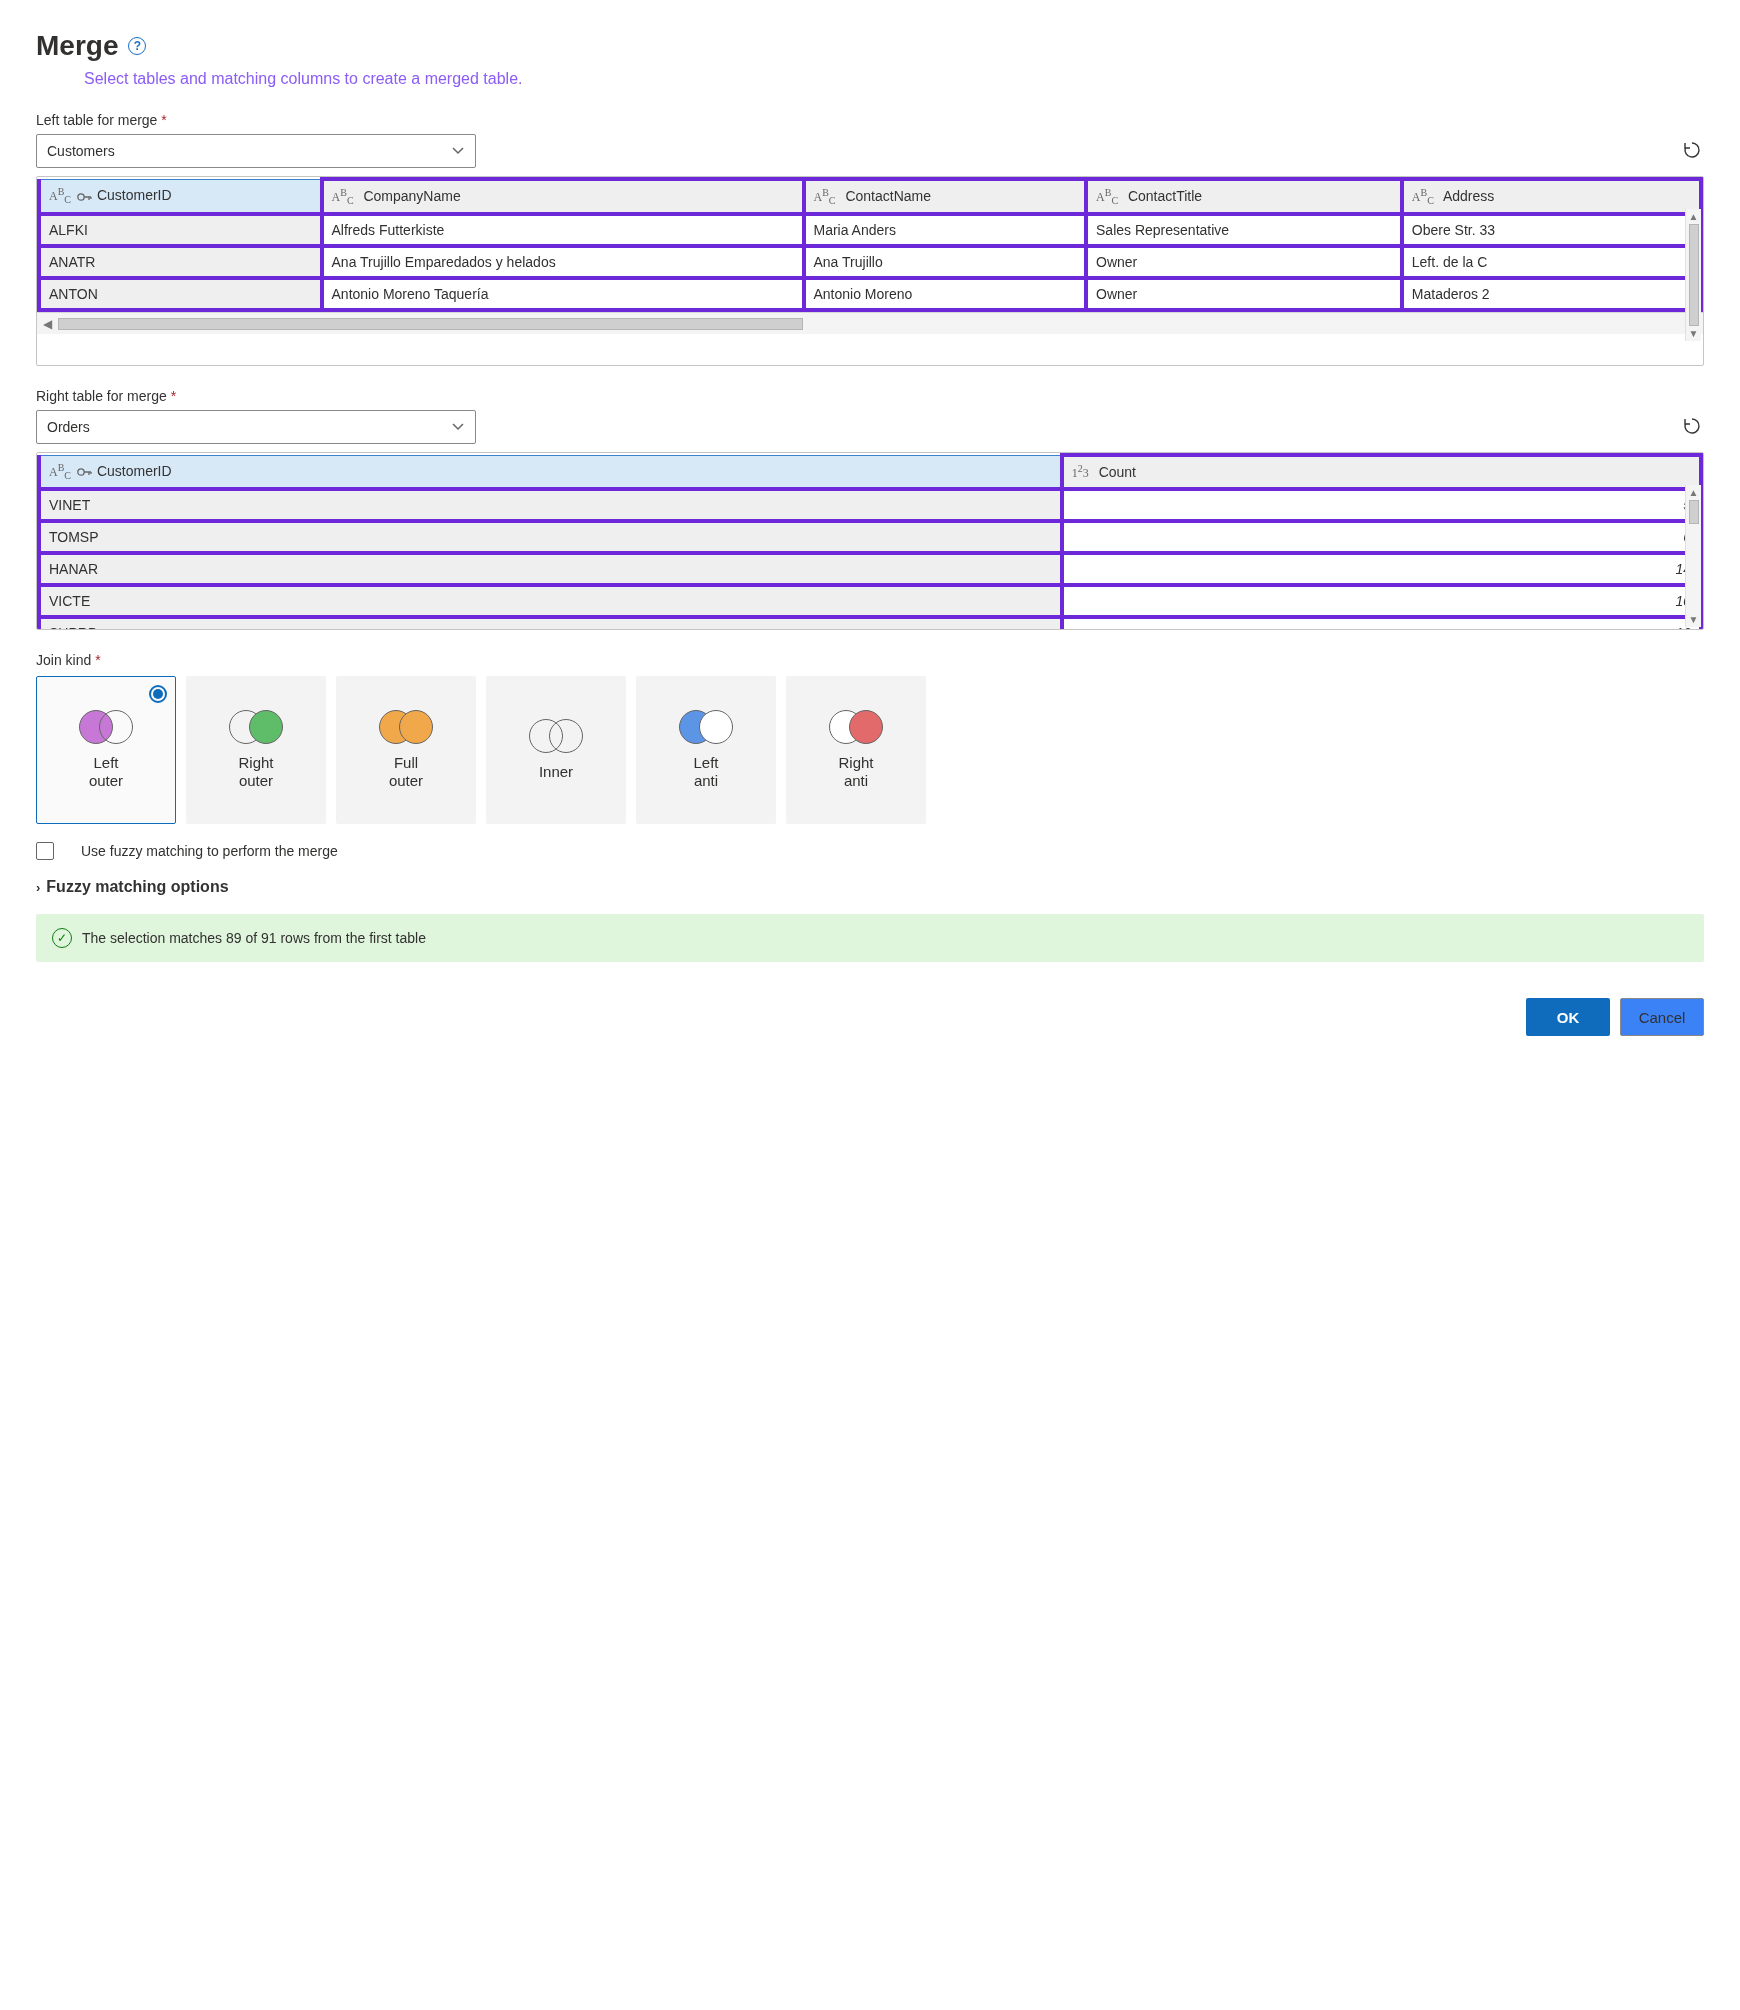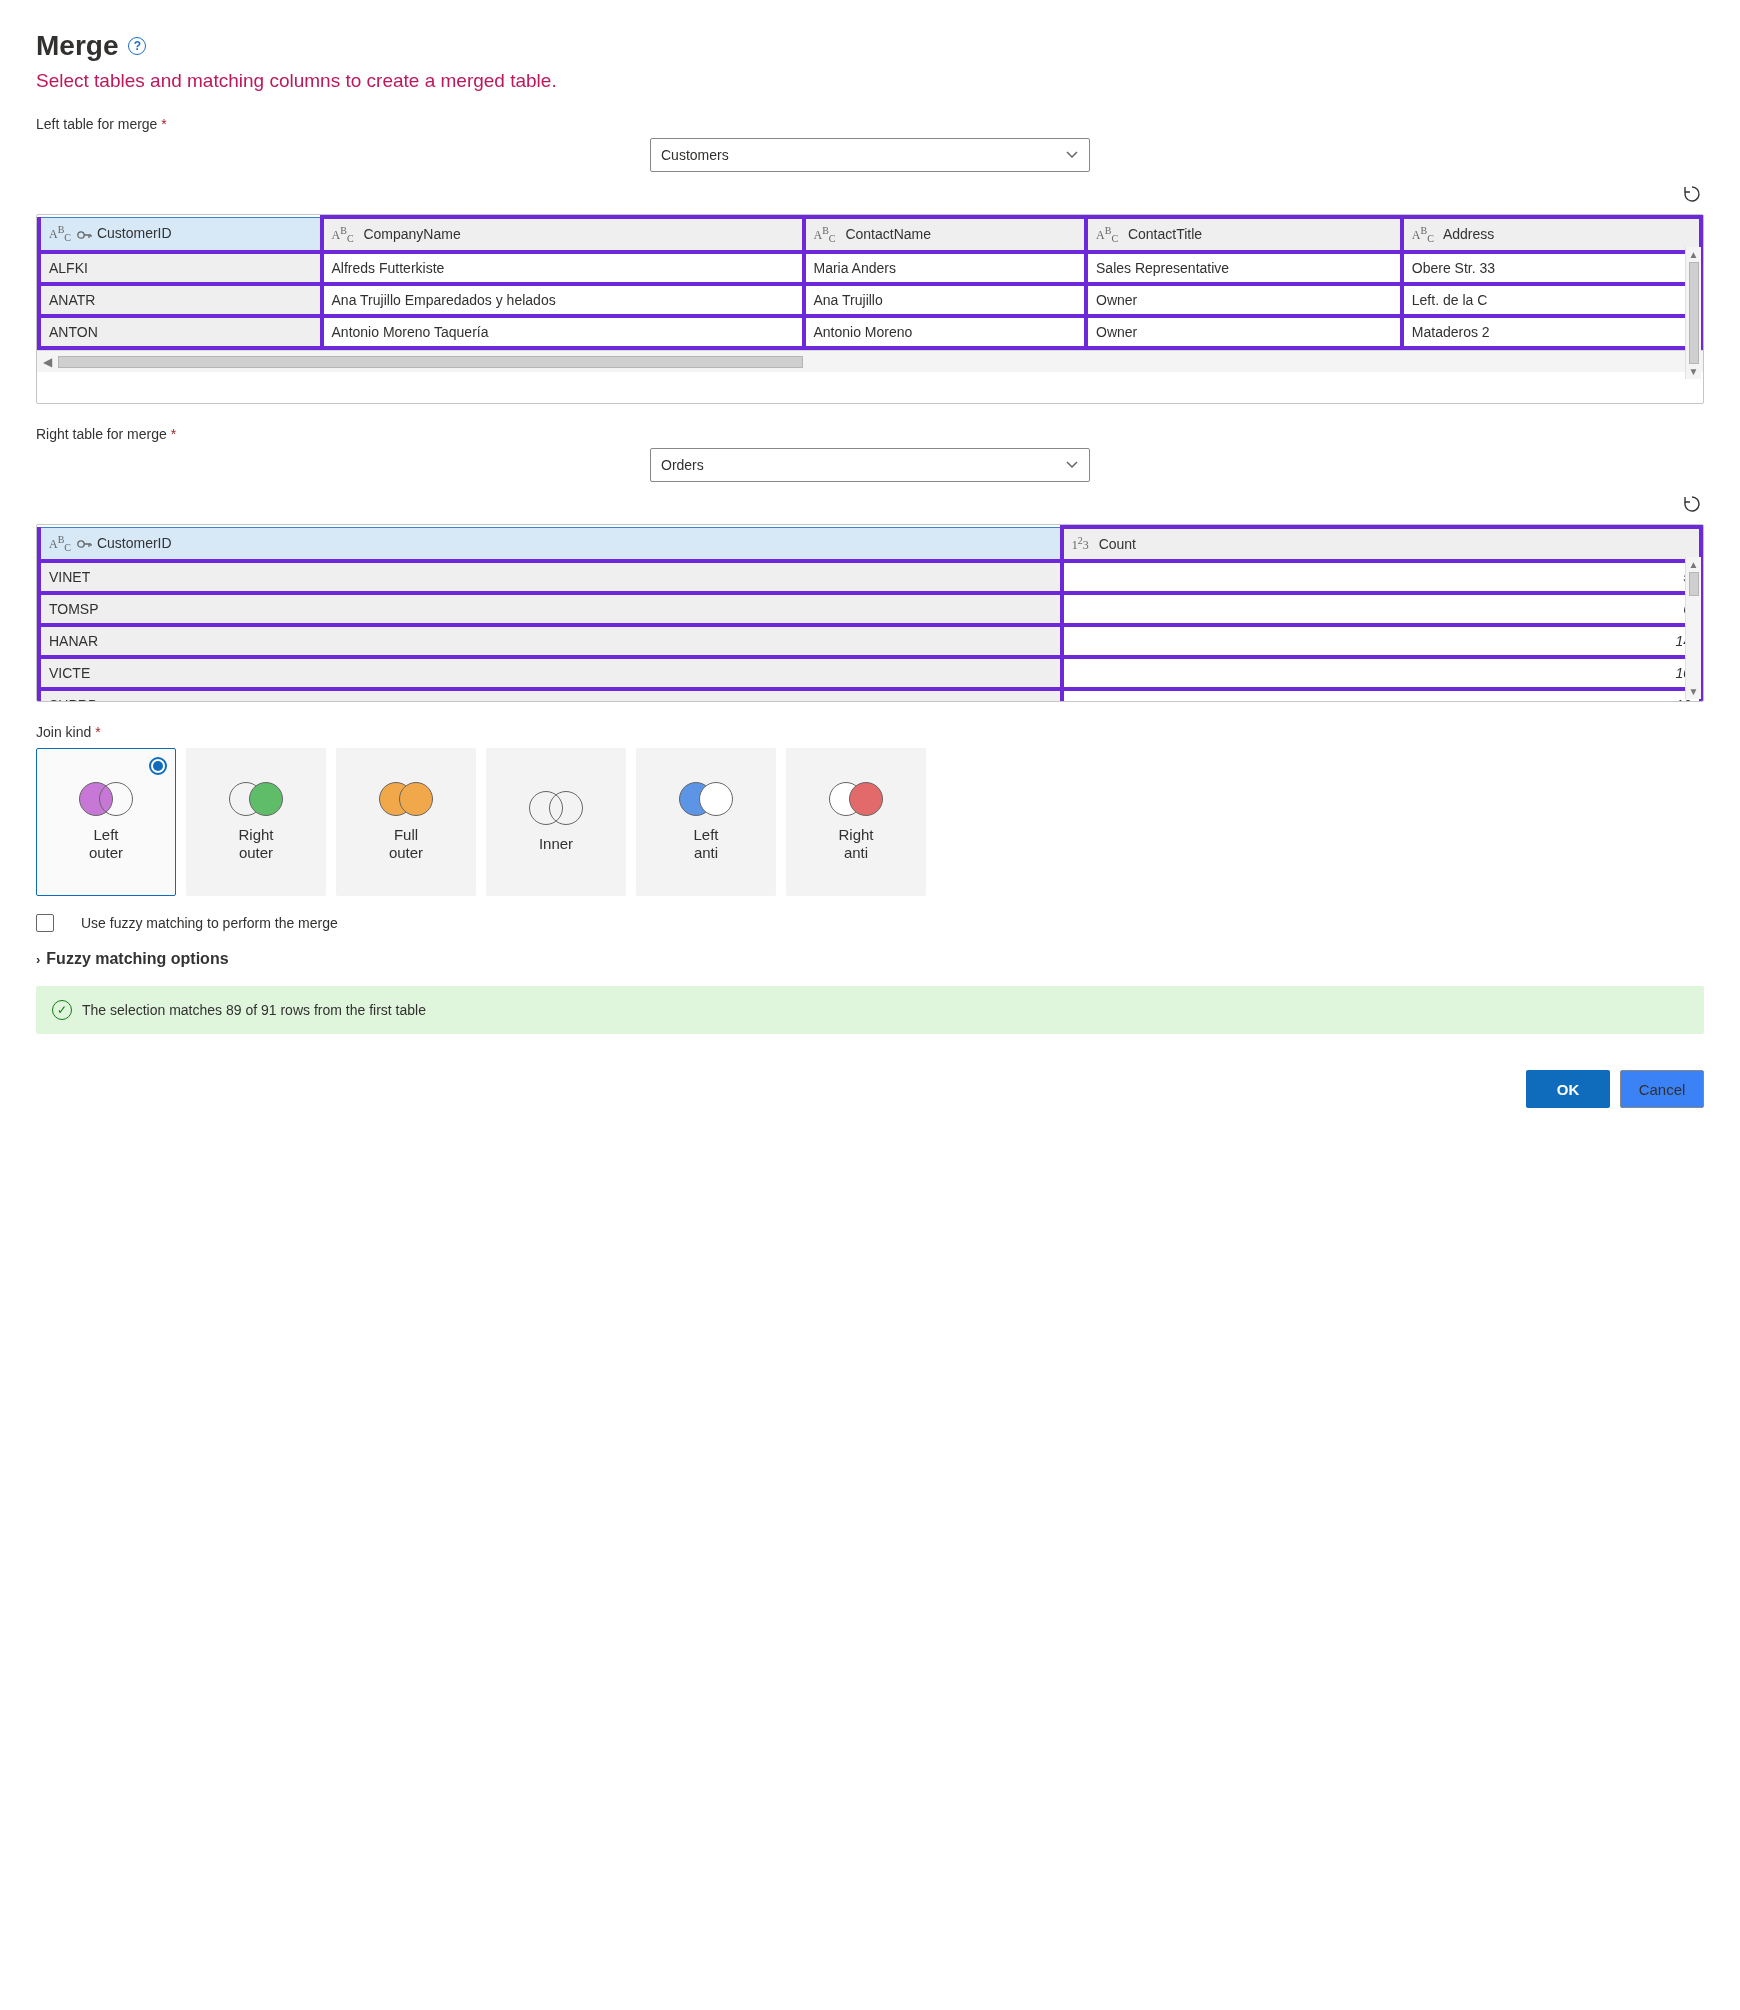--- a/index.html
+++ b/index.html
@@ -11,26 +11,26 @@
     background: #fff;
     padding: 30px 36px;
   }
   .title-row { display:flex; align-items:center; gap:10px; margin-bottom:8px; }
   h1 { font-size: 28px; font-weight: 700; margin:0; }
   .help-icon {
     width:18px;height:18px;border:1.5px solid #1a6fc9;border-radius:50%;
     display:inline-flex;align-items:center;justify-content:center;
     color:#1a6fc9;font-size:12px;font-weight:600;
   }
-  .subtitle { color:#be185d; font-size:19px; margin-bottom:24px; }
+  .subtitle { color:#8b5cf6; font-size:16px; margin-bottom:24px;margin-left:48px; }
 
   .field-label { font-size:14px; color:#333; margin-bottom:6px; display:block; }
   .req { color:#a4262c; }
 
-  .select-row { display:flex; align-items:center; gap:12px; margin-bottom:8px;flex-direction:column; }
+  .select-row { display:flex; align-items:center; gap:12px; margin-bottom:8px; }
   .select-box {
     position:relative; width:440px; height:34px; border:1px solid #8a8886;
     border-radius:2px; display:flex; align-items:center; padding:0 10px;
     background:#fff; cursor:pointer;
   }
   .select-box .chev { position:absolute; right:10px; top:50%; transform:translateY(-50%);}
   .chev svg, .refresh svg { display:block; }
   .refresh { margin-left:auto; width:22px;height:22px; cursor:pointer; color:#333; }
 
   .preview {

